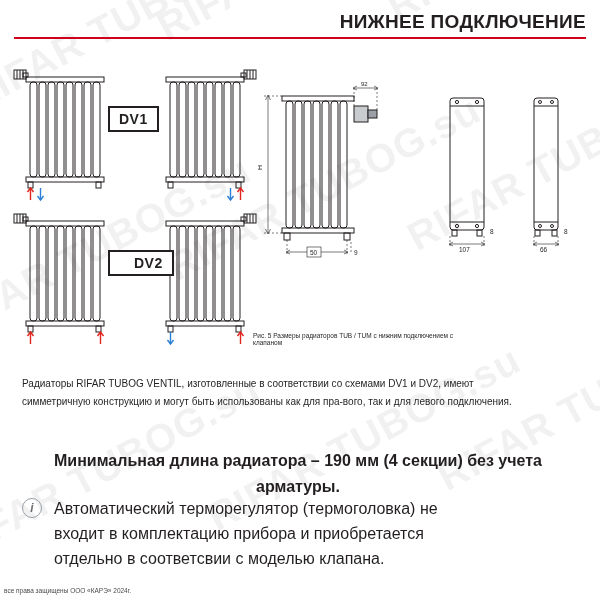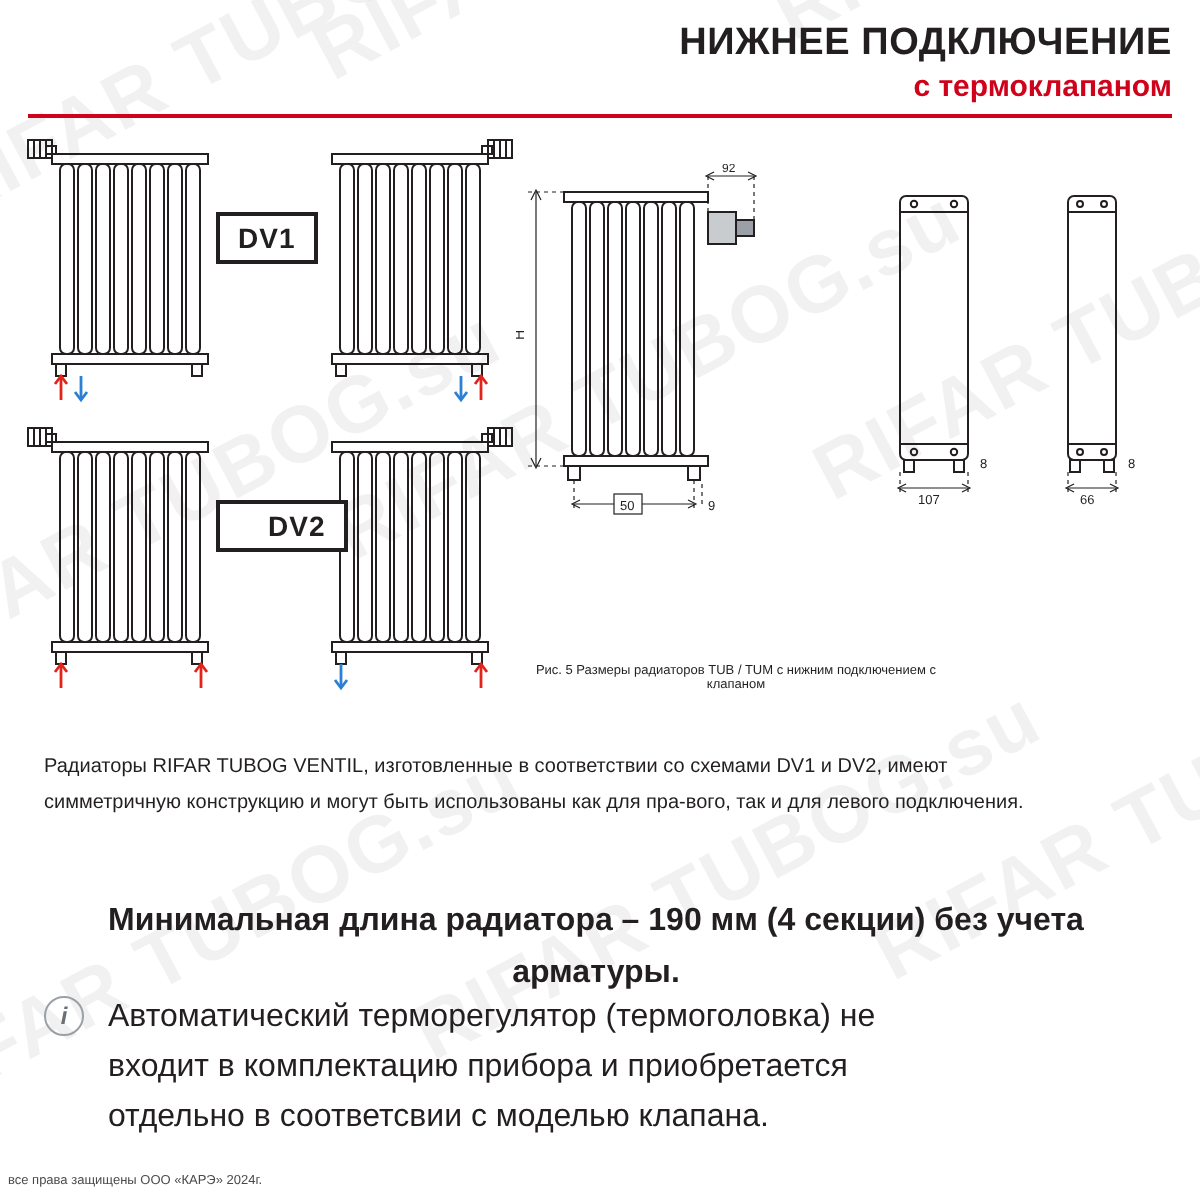--- a/index.html
+++ b/index.html
@@ -44,21 +44,21 @@
   }
   .header .line2 {
     font-size:15px; font-weight:bold; color:#d0021b;
     margin-top:4px; line-height:1.05;
   }
   .header .rule {
     height:2px; background:#d0021b; margin-top:5px; width:100%;
   }
 
   
-  .drawings { position:absolute; top:60px; left:0; width:600px; height:290px;text-align:center; }
+  .drawings { position:absolute; top:60px; left:0; width:600px; height:290px; }
 
   .rad-group { position:absolute; }
   .label-box {
     position:absolute;
     border:2px solid #231f20;
     background:#fff;
     font-weight:bold;
     font-size:14px;
     padding:3px 9px;
     letter-spacing:0.5px;
@@ -152,21 +152,20 @@
   <div class="wm-text" style="left:400px; top:220px; transform:rotate(-28deg); font-size:40px;">RIFAR TUBOG.su</div>
   <div class="wm-text" style="left:-60px; top:530px; transform:rotate(-28deg); font-size:40px;">RIFAR TUBOG.su</div>
   <div class="wm-text" style="left:200px; top:500px; transform:rotate(-28deg); font-size:40px;">RIFAR TUBOG.su</div>
   <div class="wm-text" style="left:430px; top:460px; transform:rotate(-28deg); font-size:40px;">RIFAR TUBOG.su</div>
 </div>
 
 <div class="page">
 
   <div class="header">
     <div class="line1">НИЖНЕЕ ПОДКЛЮЧЕНИЕ</div>
-    <div class="line2">с термоклапаном</div>
     <div class="rule"></div>
   </div>
 
   <div class="drawings">
 
     <div class="rad-group" style="left:12px; top:4px;">
       <svg width="110" height="140" viewBox="0 0 110 140">
         <g stroke="#231f20" fill="none" stroke-width="1">
 
           <rect x="14" y="13" width="78" height="5"></rect>

